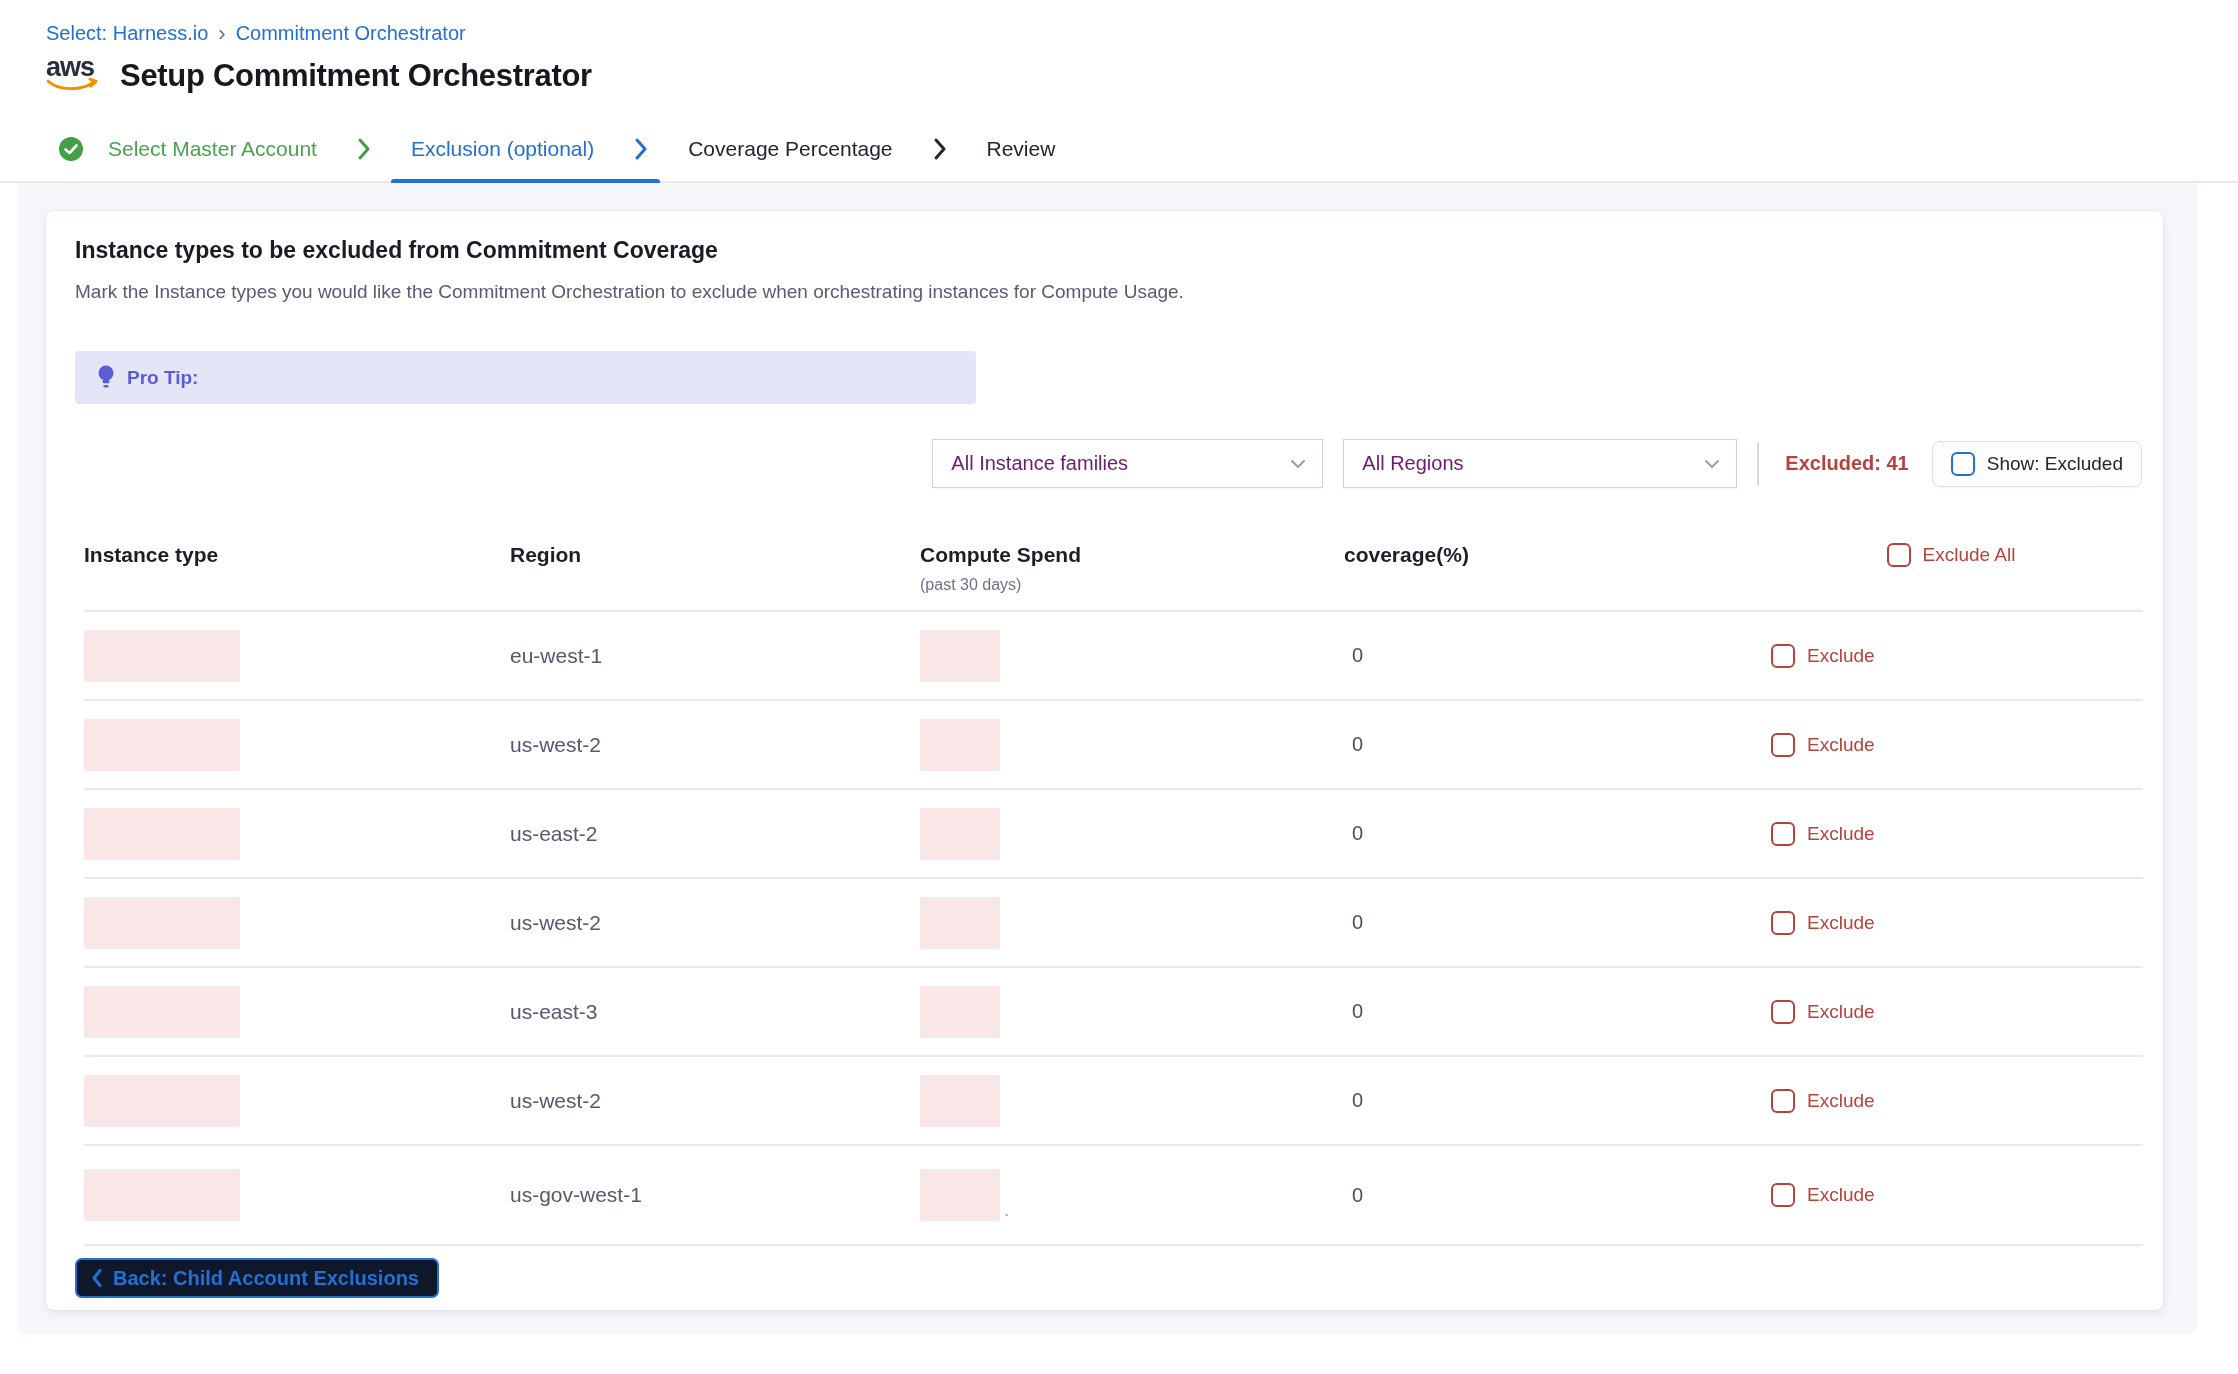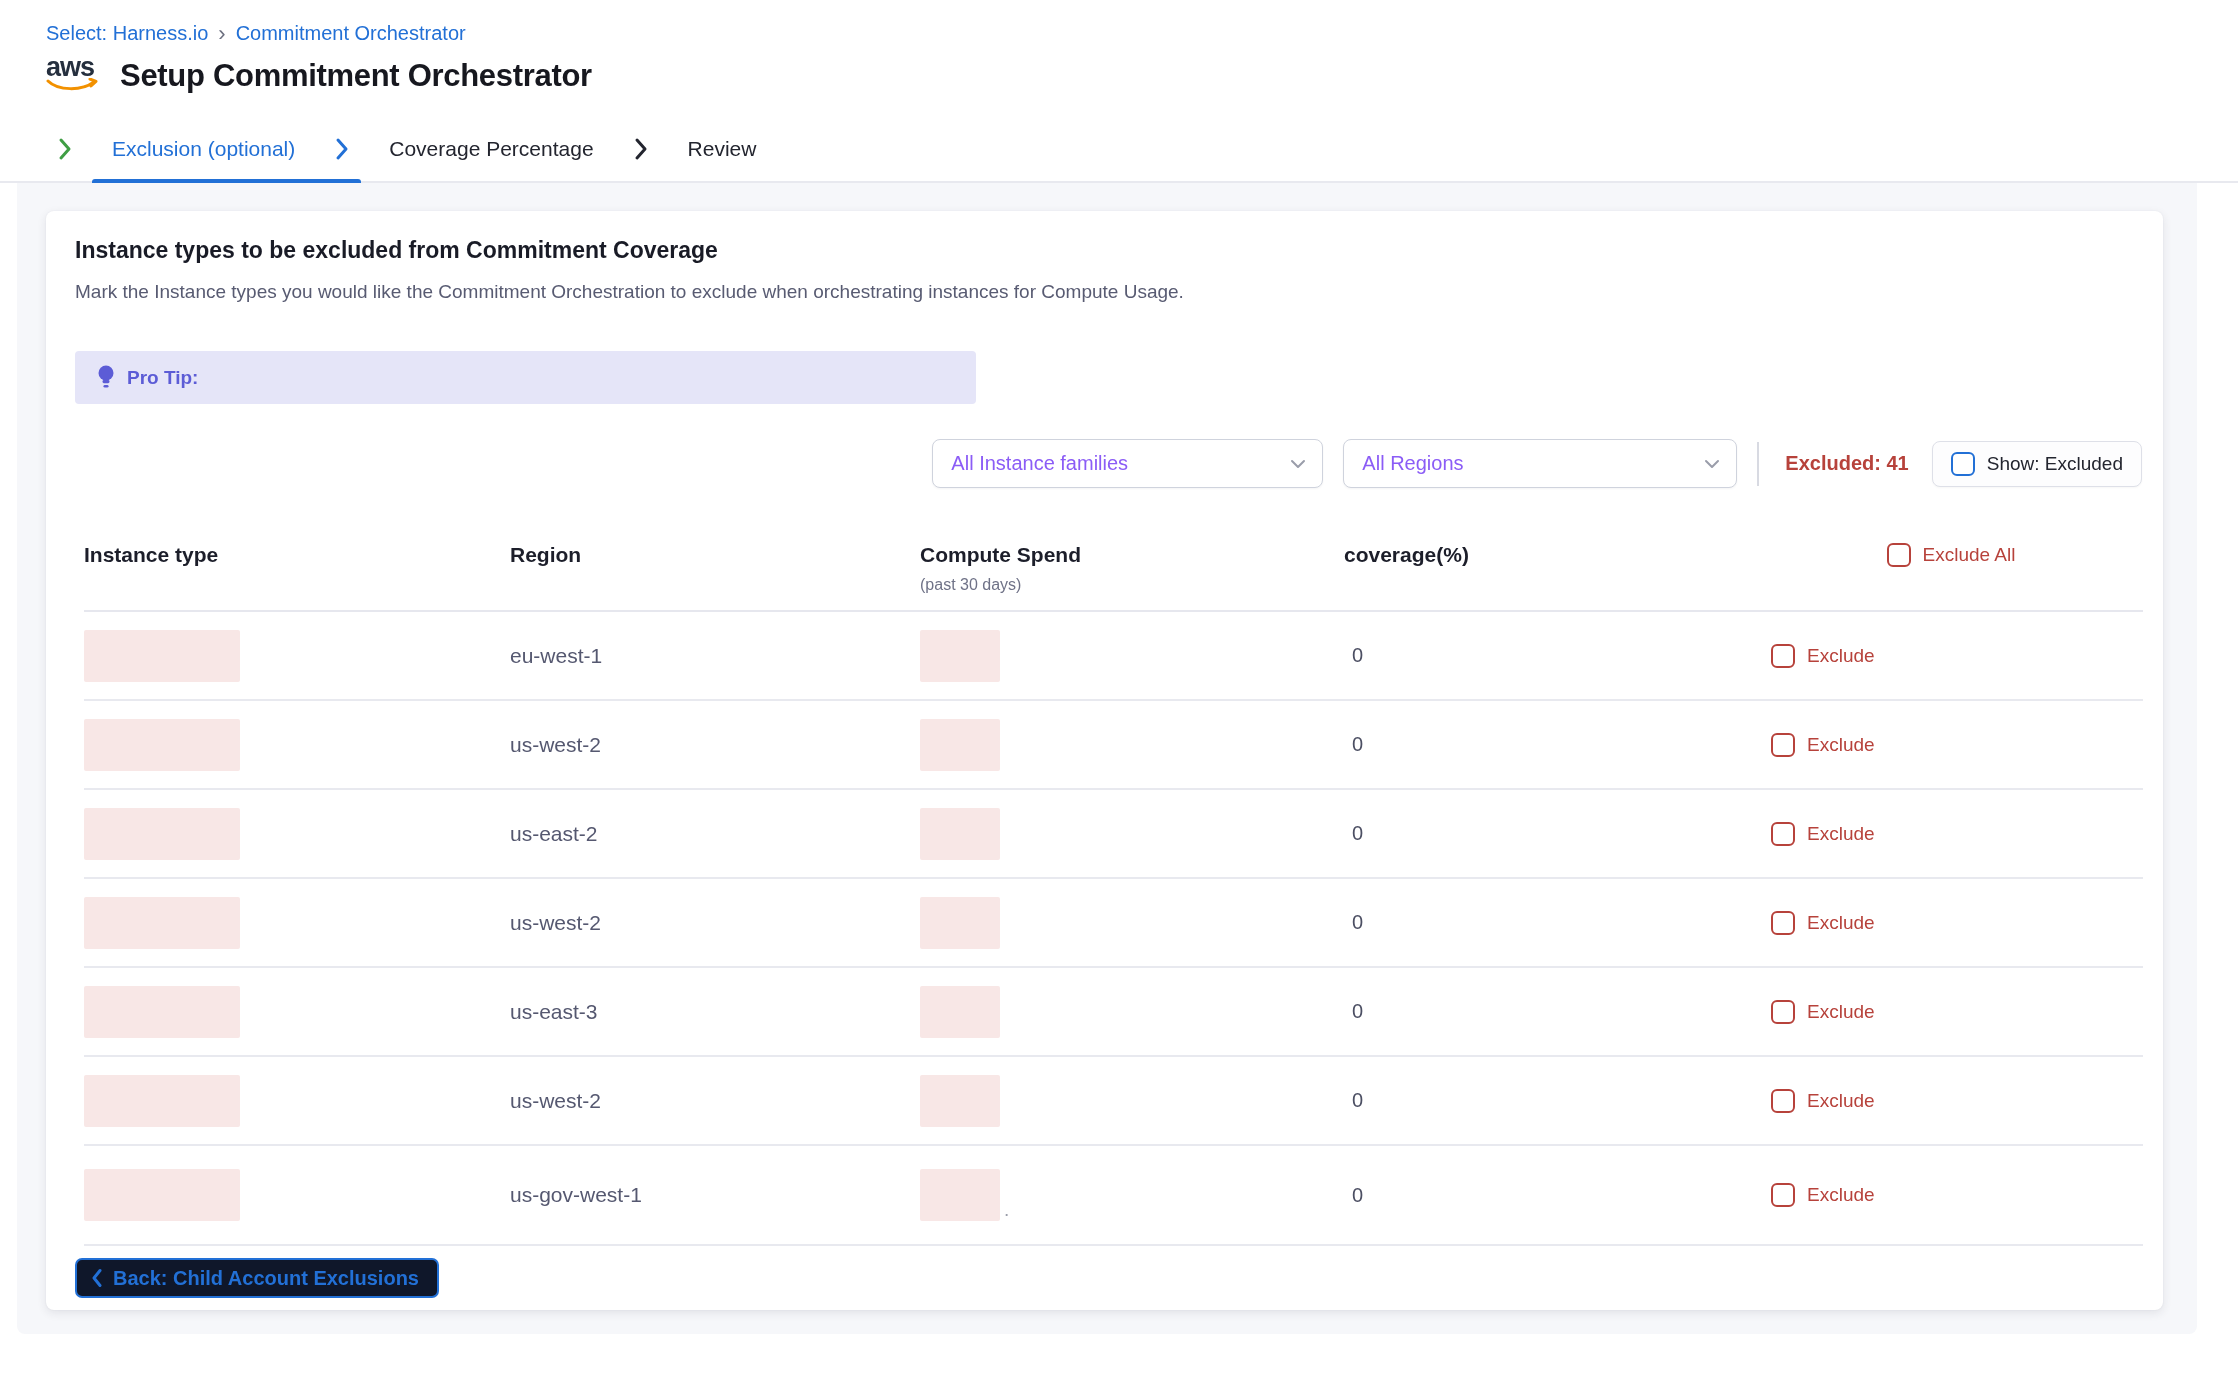--- a/index.html
+++ b/index.html
@@ -37,22 +37,22 @@
 
   .card-heading { position:absolute; left:29px; top:26px; font-size:23px; font-weight:bold; color:#191b26; }
   .card-subheading { position:absolute; left:29px; top:70px; font-size:19px; color:#585b72; }
 
   .protip { position:absolute; left:29px; top:140px; width:901px; height:53px; background:#e5e5f8; border-radius:4px;
             display:flex; align-items:center; padding-left:22px; gap:12px; font-size:19px; color:#23252f; }
   .protip .tip-label { color:#5c5cd6; font-weight:bold; }
 
   
   .filter-row { position:absolute; top:228px; right:21px; display:flex; align-items:center; }
-  .select { height:49px; background:#fff; border:1.5px solid #cfd3dd; border-radius:8px; display:flex; align-items:center;
-            justify-content:space-between; padding:0 16px 0 18px; font-size:20px; color:#8b5cf6; cursor:pointer;
+  .select { height:49px; background:#fff; border:1.5px solid #cfd3dd; border-radius:0; display:flex; align-items:center;
+            justify-content:space-between; padding:0 16px 0 18px; font-size:20px; color:#701a75; cursor:pointer;
             box-shadow:0 1px 2px rgba(40,41,61,0.05); }
   .select-families { width:391px; margin-right:20px; }
   .select-regions { width:394px; margin-right:20px; }
   .vdivider { width:2px; height:44px; background:#d8dae2; margin-right:26px; }
   .excluded-count { font-size:20px; font-weight:600; color:#b7423b; margin-right:23px;text-align:right; }
   .show-excluded { height:46px; border:1.5px solid #dee0e8; border-radius:8px; background:#fdfdfe; display:flex;
                    align-items:center; padding:0 18px; gap:12px; cursor:pointer;
                    box-shadow:0 1px 2px rgba(40,41,61,0.04); }
   .show-excluded .label { font-size:19px; color:#23252f; }
 
@@ -101,20 +101,29 @@
       <span class="aws-text">aws</span>
       <svg width="54" height="18" viewBox="0 0 54 18">
         <path d="M2 3 C 12 13, 36 13, 48 4" fill="none" stroke="#f29100" stroke-width="3" stroke-linecap="round"></path>
         <path d="M44 1 L 50 3.5 L 45 8" fill="none" stroke="#f29100" stroke-width="3" stroke-linecap="round" stroke-linejoin="round"></path>
       </svg>
     </div>
     <h1 class="page-title">Setup Commitment Orchestrator</h1>
   </div>
 
   <div class="stepper">
+    <div class="step completed">
+      <span style="display:flex;">
+        <svg width="26" height="26" viewBox="0 0 26 26">
+          <circle cx="13" cy="13" r="12" fill="#43a047"></circle>
+          <path d="M7.5 13.5 L 11.5 17 L 18.5 9.5" fill="none" stroke="#fff" stroke-width="2.6" stroke-linecap="round" stroke-linejoin="round"></path>
+        </svg>
+      </span>
+      <span class="label">Select Master Account</span>
+    </div>
     <span class="step-chevron">
       <svg width="14" height="24" viewBox="0 0 14 24">
           <path d="M3 3 L 11 12 L 3 21" fill="none" stroke="#3f9e44" stroke-width="3" stroke-linecap="round" stroke-linejoin="round"></path>
         </svg>
     </span>
     <div class="step active">
       <span class="label">Exclusion (optional)</span>
     </div>
     <span class="step-chevron">
       <svg width="14" height="24" viewBox="0 0 14 24">

